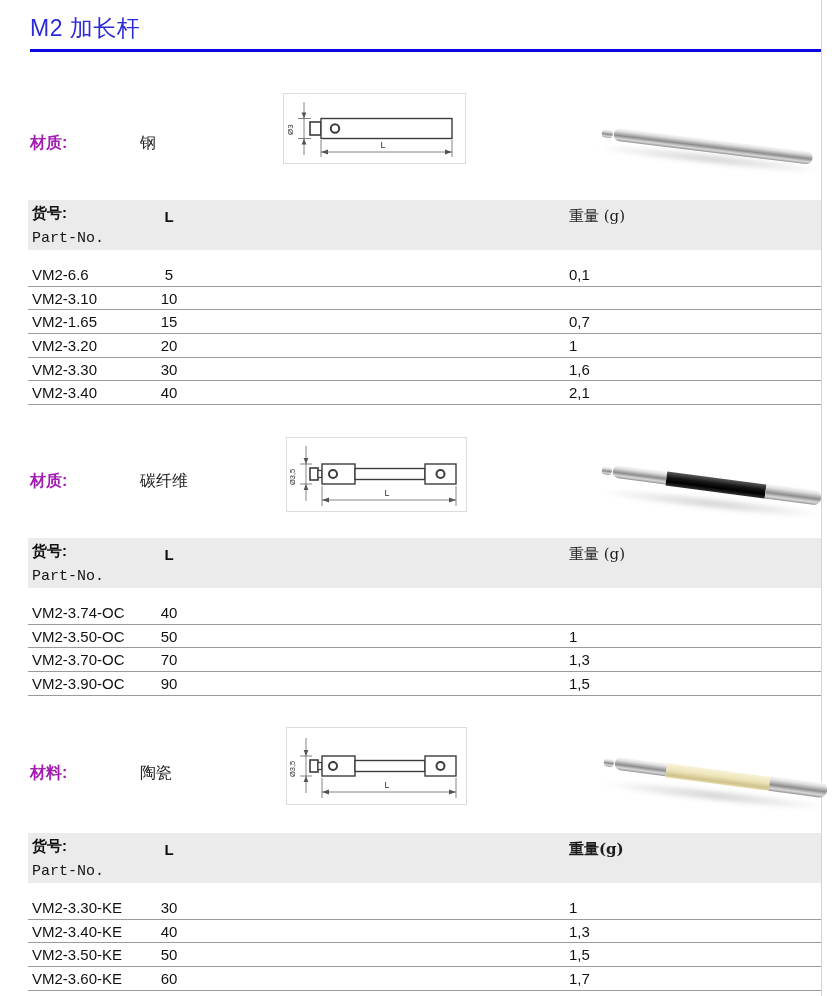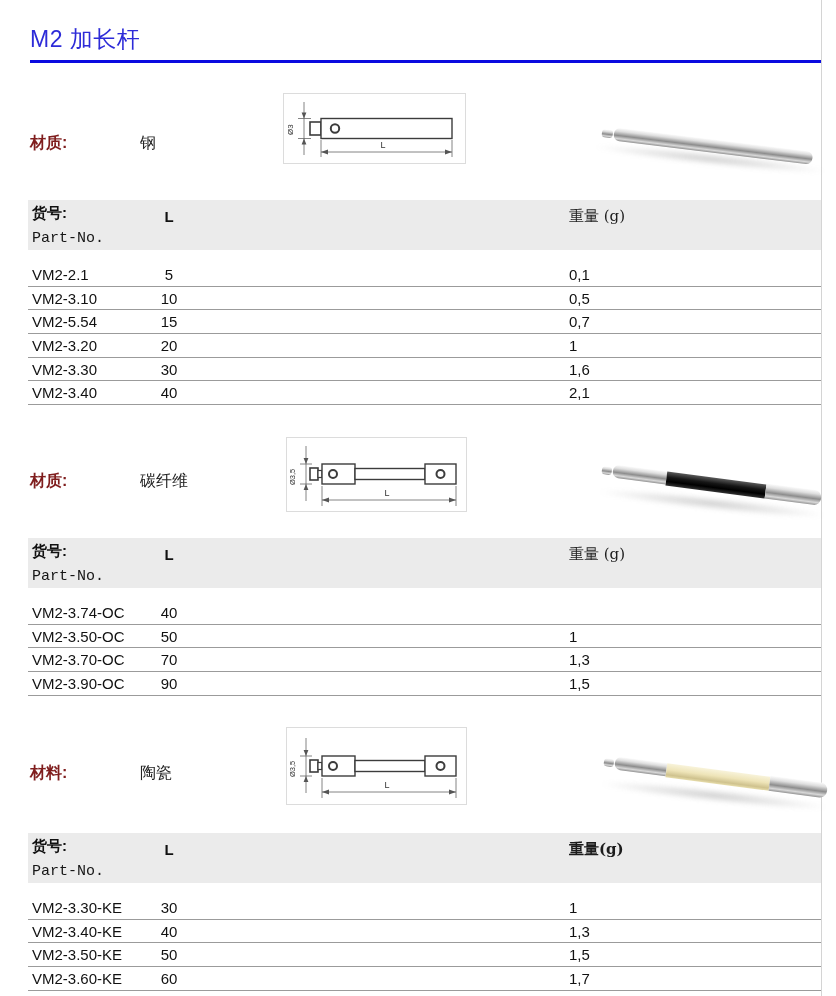--- a/index.html
+++ b/index.html
@@ -5,26 +5,26 @@
   * { margin:0; padding:0; box-sizing:border-box; }
   html,body { background:#fff; }
   body { font-family:"Liberation Sans", sans-serif; color:#111; }
   .page {
     position:relative; width:836px; height:996px; background:#ffffff;
     overflow:hidden;
   }
   .right-edge { position:absolute; left:821px; top:0; width:1px; height:996px; background:#d4d4d4; }
 
   
-  .title-block { position:absolute; left:30px; top:24px; width:791px; border-bottom:3px solid #0a0ae0; padding-bottom:5px; }
+  .title-block { position:absolute; left:30px; top:13px; width:791px; border-bottom:3px solid #0a0ae0; padding-bottom:5px; }
   .title-block h1 { font-size:23px; font-weight:400; color:#2d2bd8; letter-spacing:0.5px; }
 
   
   .material-row { position:absolute; left:30px; display:flex; align-items:baseline; }
-  .material-row .mlabel { width:110px; font-weight:bold; font-size:16px; color:#7f1d1d; }
+  .material-row .mlabel { width:110px; font-weight:bold; font-size:16px; color:#a21caf; }
   .material-row .mvalue { font-family:"DejaVu Serif", serif; font-size:16px; color:#222; }
 
   
   .diagram { position:absolute; border:1px solid #dcdcdc; background:#fff; }
   .diagram svg { display:block; }
   .dline { stroke:#3c3c3c; fill:#fff; }
   .thin  { stroke:#666; stroke-width:0.8; fill:none; }
   .dimtext { fill:#333; font-family:"Liberation Sans", sans-serif; }
   .arrow { fill:#555; stroke:none; }
 
@@ -104,33 +104,32 @@
     <div class="thead">
       <div class="h-part">
         <div class="cn">货号:</div>
         <div class="en">Part-No.</div>
       </div>
       <div class="h-len">L</div>
       <div class="h-wt">重量 (g)</div>
     </div>
     <div class="tbody">
       <div class="trow">
-        <div class="c-part">VM2-2.1</div>
+        <div class="c-part">VM2-6.6</div>
         <div class="c-len">5</div>
         <div class="c-wt">0,1</div>
       </div>
 
       <div class="trow">
         <div class="c-part">VM2-3.10</div>
         <div class="c-len">10</div>
-        <div class="c-wt">0,5</div>
-      </div>
-
-      <div class="trow">
-        <div class="c-part">VM2-5.54</div>
+      </div>
+
+      <div class="trow">
+        <div class="c-part">VM2-1.65</div>
         <div class="c-len">15</div>
         <div class="c-wt">0,7</div>
       </div>
 
       <div class="trow">
         <div class="c-part">VM2-3.20</div>
         <div class="c-len">20</div>
         <div class="c-wt">1</div>
       </div>
 

